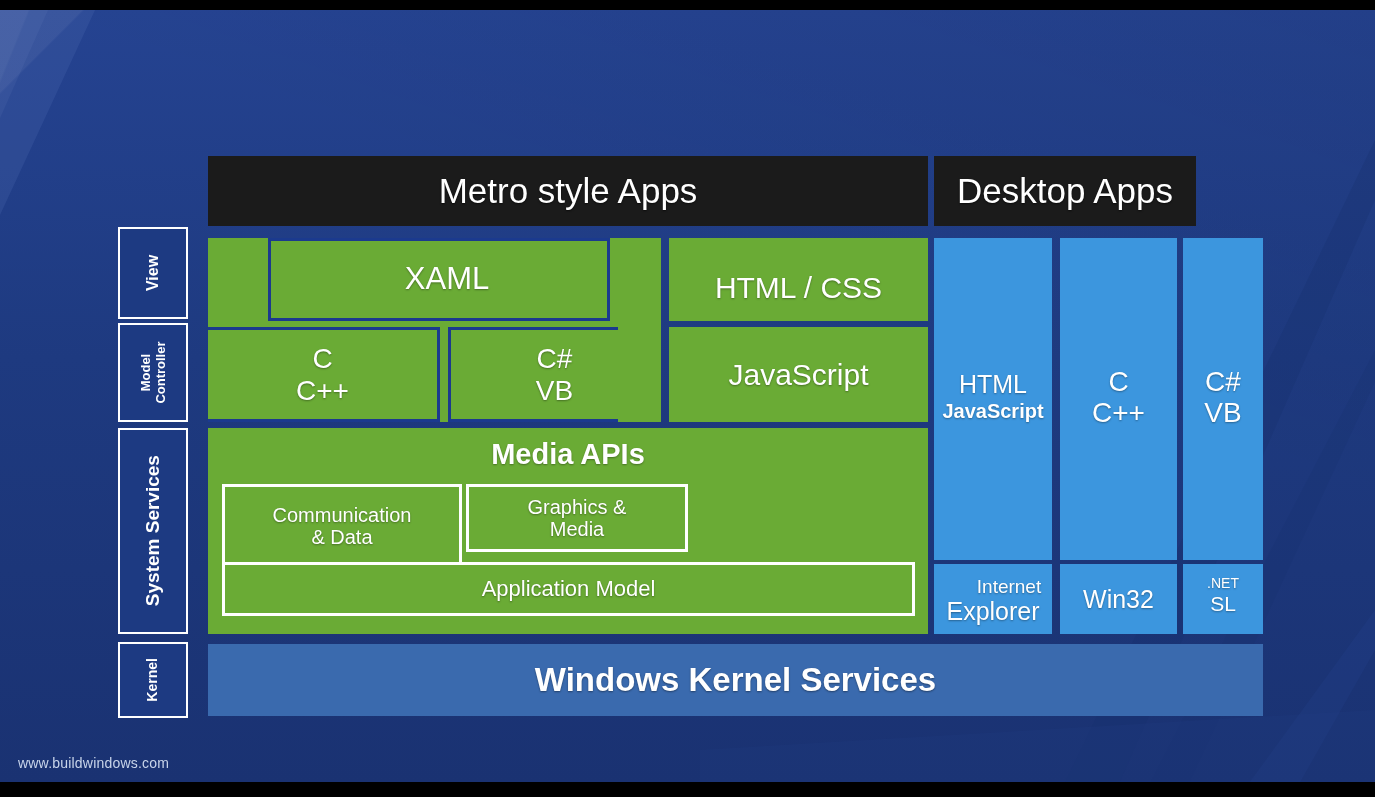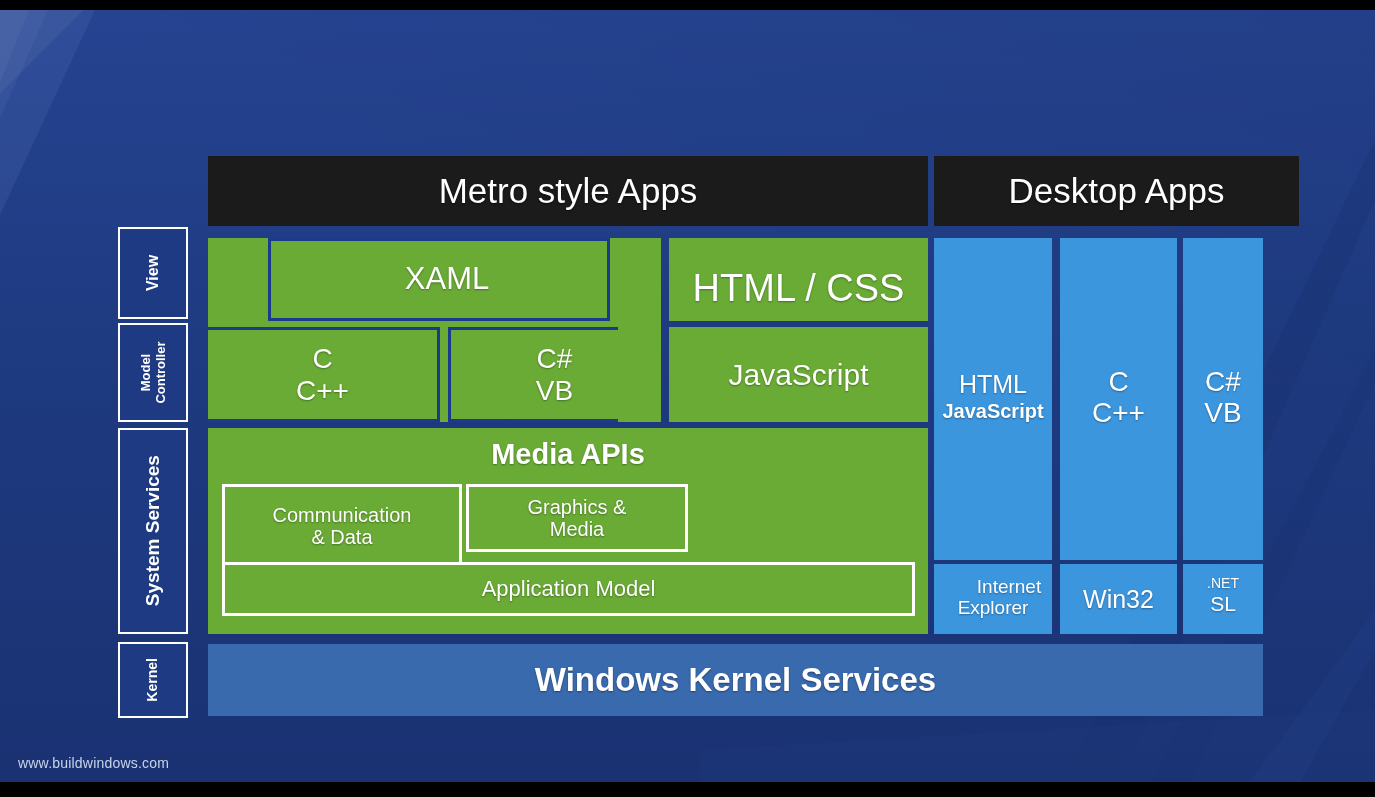--- a/index.html
+++ b/index.html
@@ -194,21 +194,21 @@
     </div>
 
     <div class="layer-box" style="left:118px; top:632px; width:70px; height:76px;">
       <span class="layer-label" style="font-size:14px;">Kernel</span>
     </div>
 
     <div class="apps-header" style="left:208px; top:146px; width:720px; height:70px;">
       <span>Metro style Apps</span>
     </div>
 
-    <div class="apps-header" style="left:934px; top:146px; width:365px; height:70px;">
+    <div class="apps-header" style="left:934px; top:146px; width:262px; height:70px;">
       <span>Desktop Apps</span>
     </div>
 
     <div class="green" style="left:208px; top:228px; width:453px; height:184px;"></div>
 
     <div class="green" style="left:268px; top:228px; width:342px; height:83px; border:3px solid #1b3a8e;padding-left:16px;">
       <span class="cell-text" style="font-size:31px;">XAML</span>
     </div>
 
     <div class="green" style="left:208px; top:317px; width:232px; height:95px; border:3px solid #1b3a8e; border-left:none;">
@@ -221,21 +221,21 @@
     <div class="green" style="left:448px; top:317px; width:213px; height:95px; border:3px solid #1b3a8e;">
       <span class="cell-text" style="font-size:28px;">
         <span>C#</span><br>
         <span>VB</span>
       </span>
     </div>
 
     <div class="green" style="left:618px; top:228px; width:43px; height:184px;"></div>
 
     <div class="green" style="left:669px; top:228px; width:259px; height:83px;">
-      <span class="cell-text" style="font-size:38px;margin-top:17px;">HTML / CSS</span>
+      <span class="cell-text" style="font-size:30px;margin-top:17px;">HTML / CSS</span>
     </div>
 
     <div class="green" style="left:669px; top:317px; width:259px; height:95px;">
       <span class="cell-text" style="font-size:30px;">JavaScript</span>
     </div>
 
     <div class="green" style="left:208px; top:418px; width:720px; height:206px; display:block;">
 
       <div style="position:absolute; left:0; top:10px; width:100%; text-align:center;">
         <span class="cell-text" style="font-size:29px; font-weight:bold;">Media APIs</span>
@@ -263,21 +263,21 @@
 
     <div class="blue" style="left:934px; top:228px; width:118px; height:322px; display:block;">
       <div style="position:absolute; left:0; top:132px; width:100%;">
         <div class="cell-text" style="font-size:25px;">HTML</div>
         <div class="cell-text" style="font-size:20px; font-weight:bold; margin-top:2px;">JavaScript</div>
       </div>
     </div>
     <div class="blue" style="left:934px; top:554px; width:118px; height:70px; display:block;">
       <div style="position:absolute; left:0; top:12px; width:100%;">
         <div class="cell-text" style="font-size:19px;padding-left:32px;">Internet</div>
-        <div class="cell-text" style="font-size:19px;">Explorer</div>
+        <div class="cell-text" style="font-size:25px;">Explorer</div>
       </div>
     </div>
 
     <div class="blue" style="left:1060px; top:228px; width:117px; height:322px; display:block;">
       <div style="position:absolute; left:0; top:128px; width:100%;">
         <div class="cell-text" style="font-size:28px;">C</div>
         <div class="cell-text" style="font-size:28px;">C++</div>
       </div>
     </div>
     <div class="blue" style="left:1060px; top:554px; width:117px; height:70px;">

